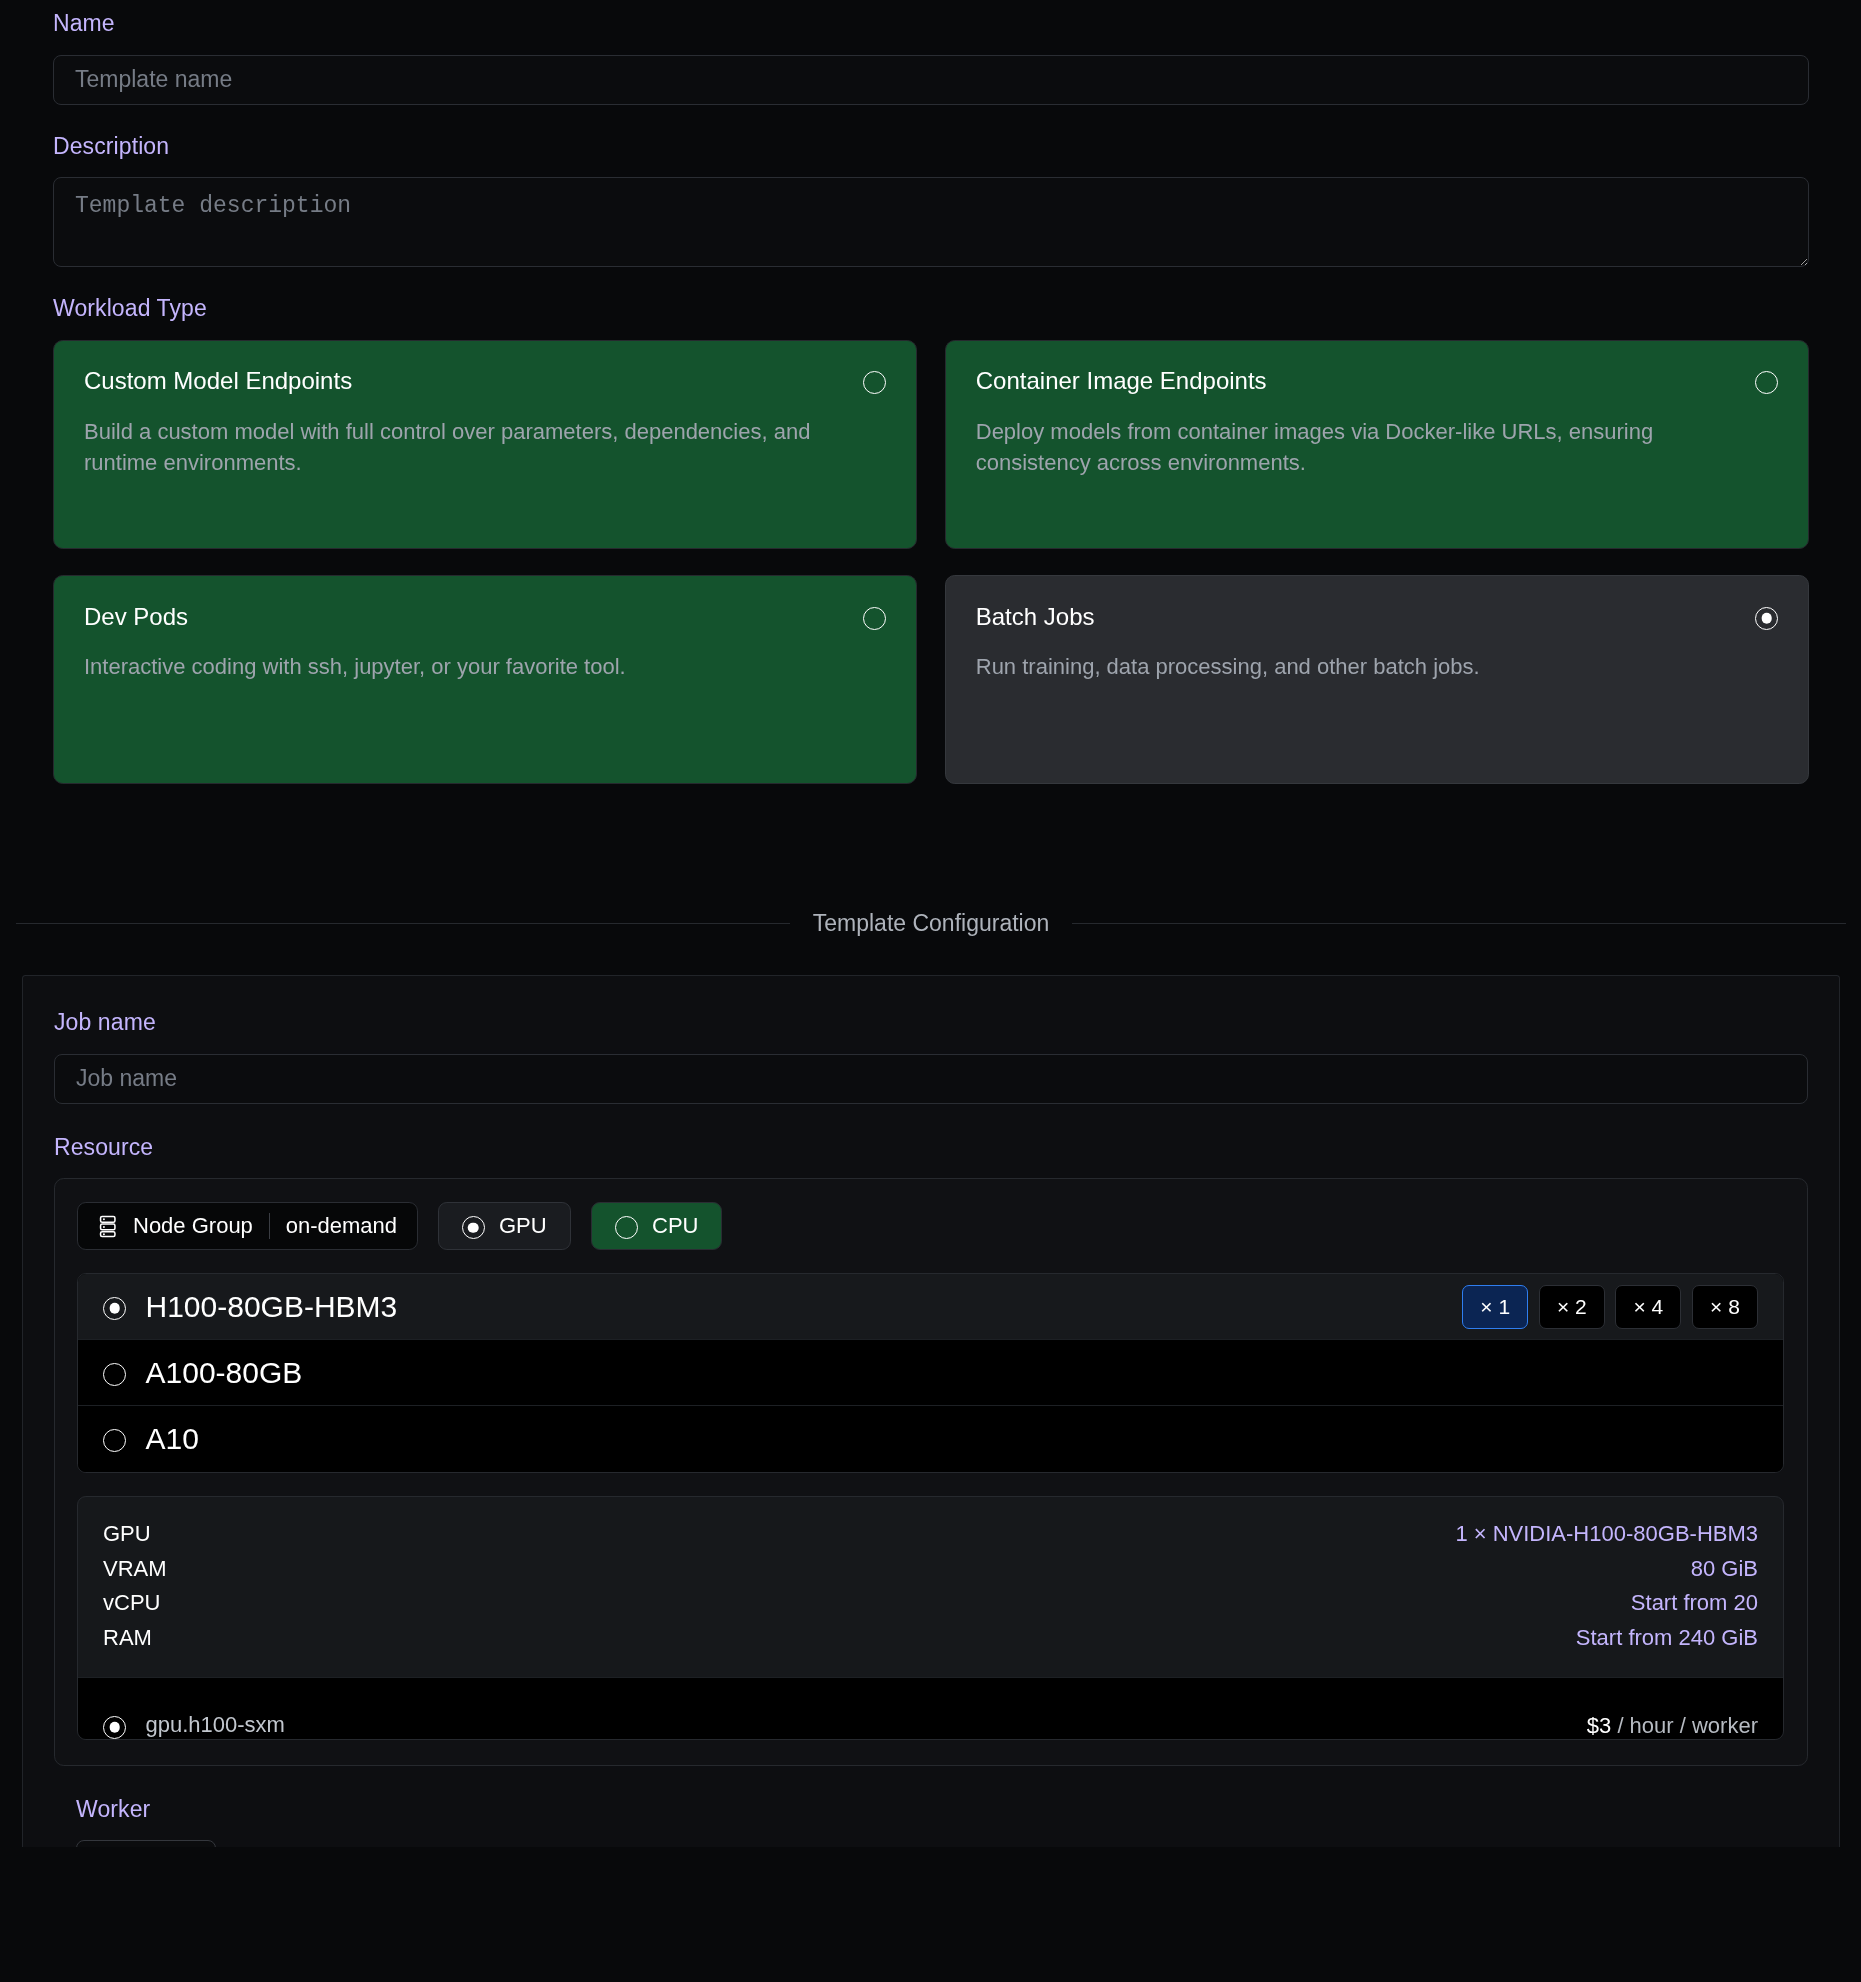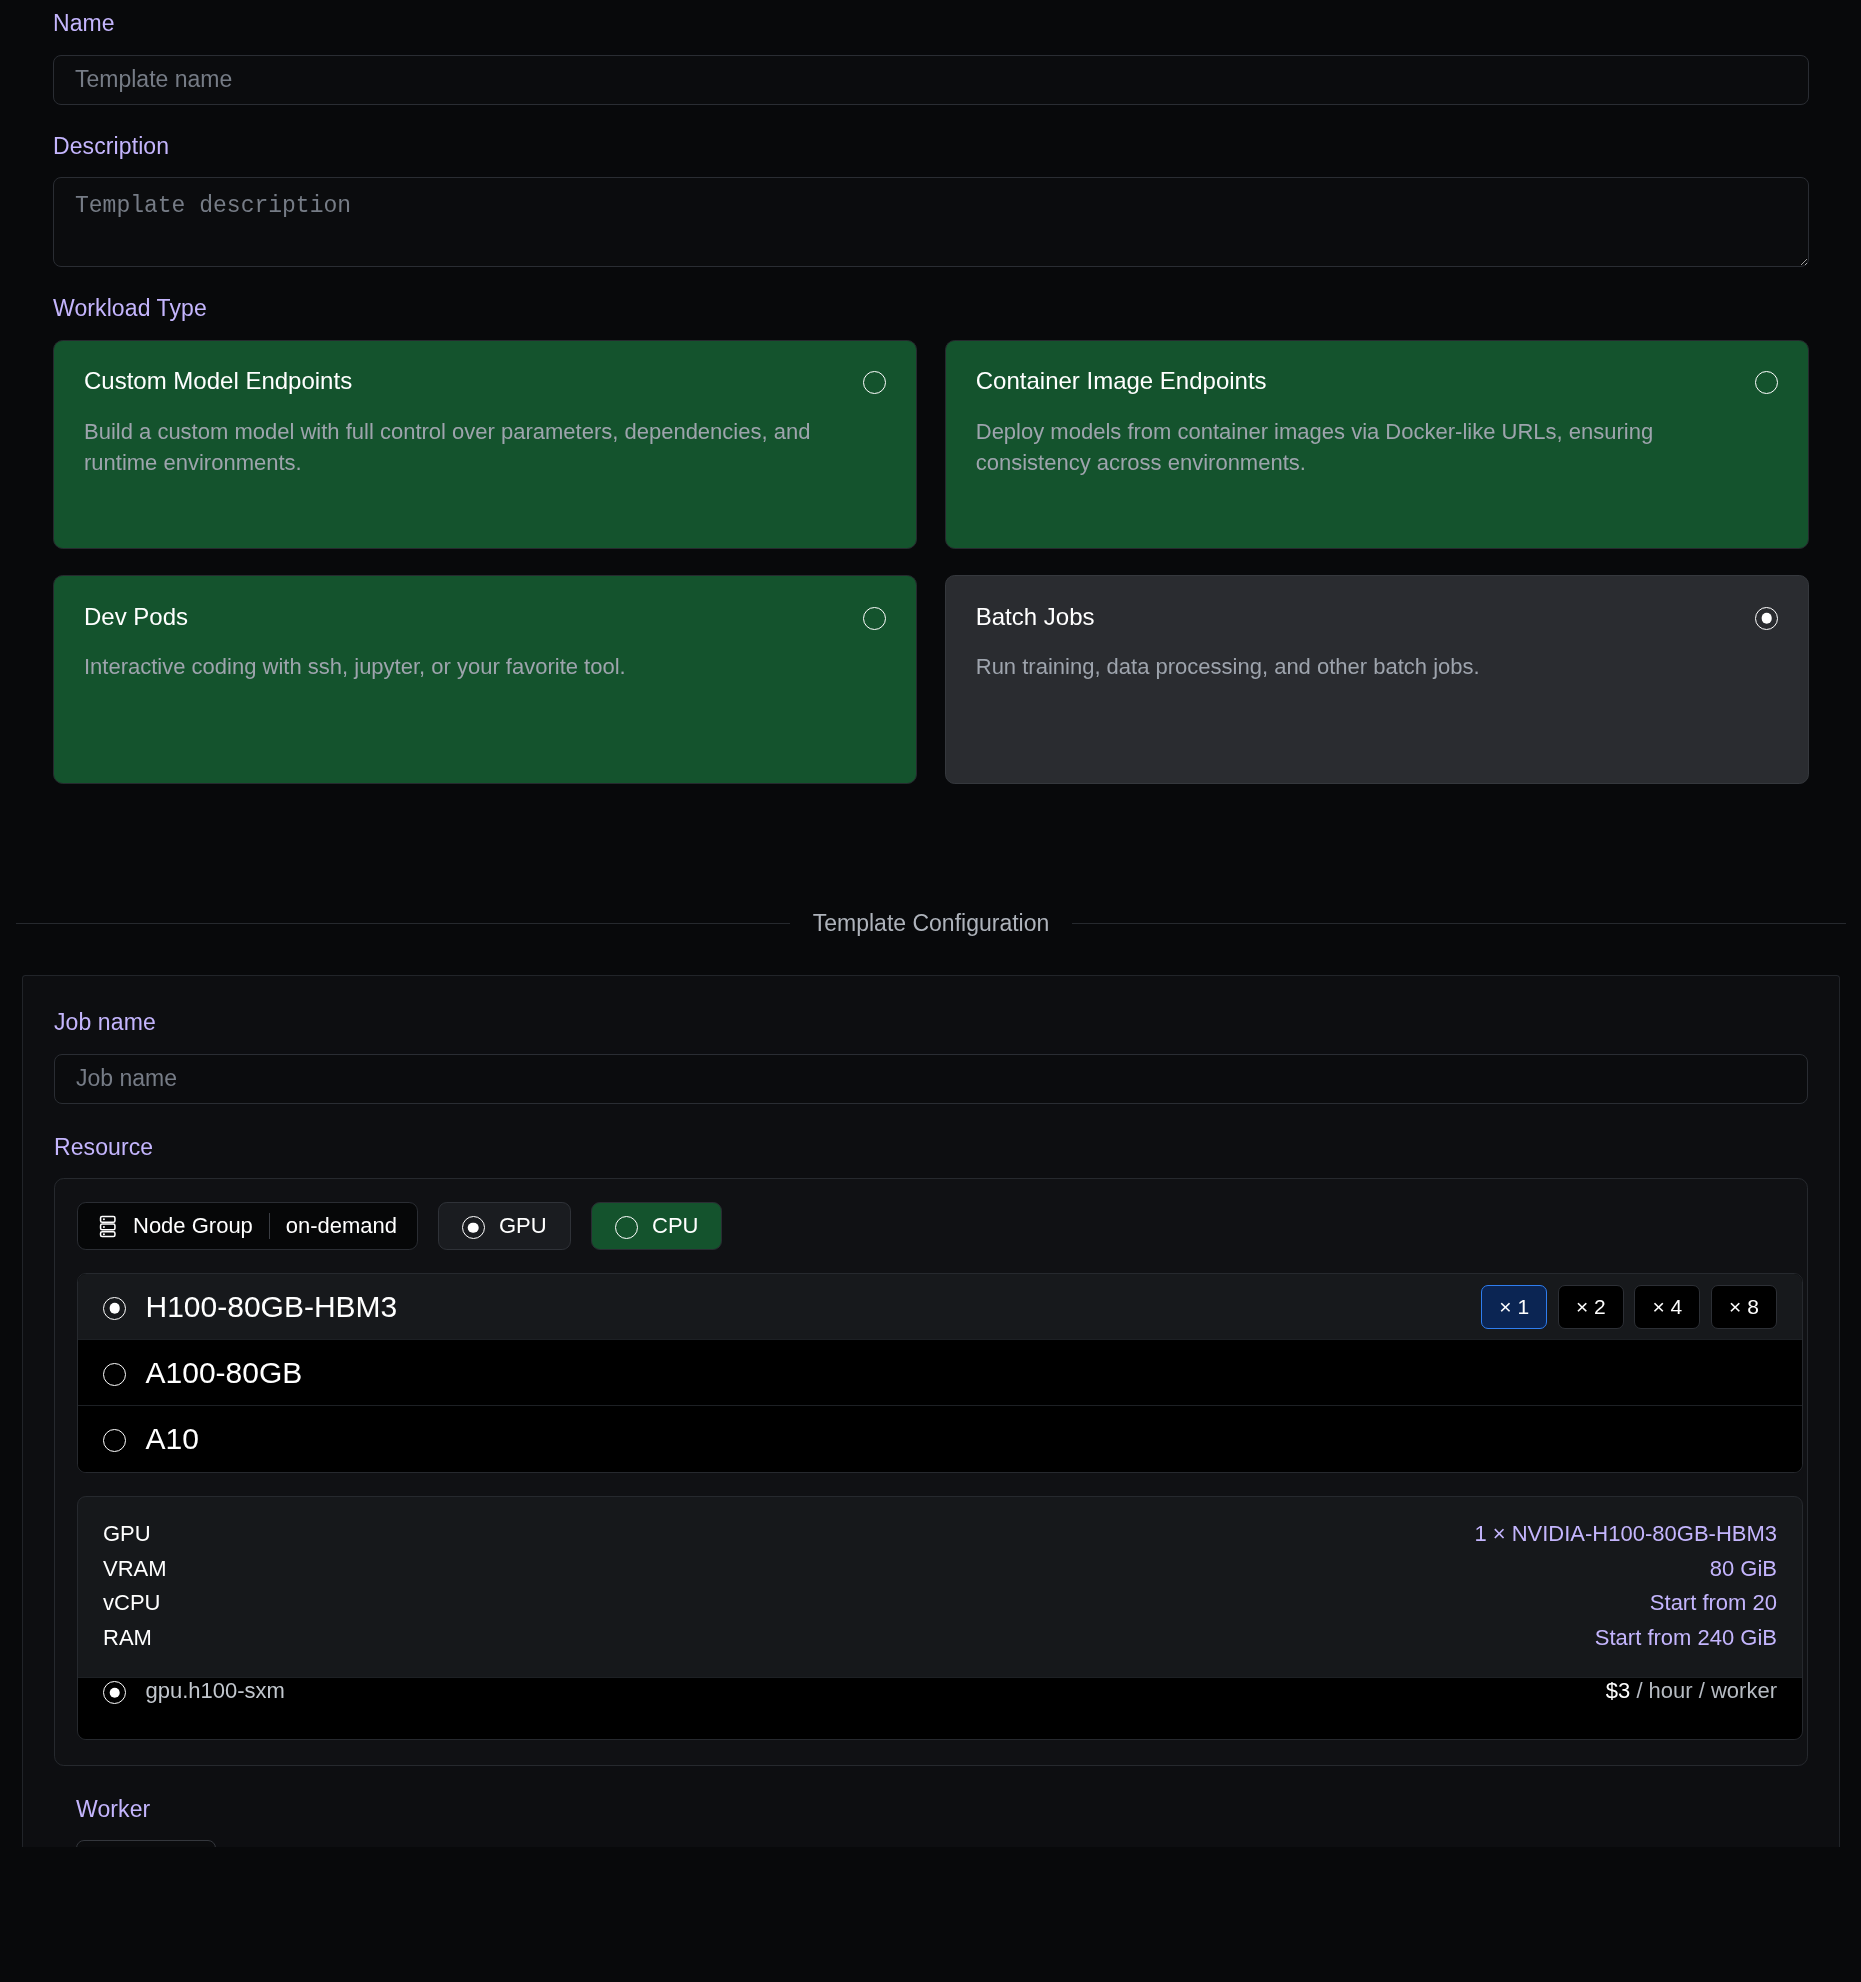--- a/index.html
+++ b/index.html
@@ -162,21 +162,21 @@
   }
 
   .cfg-block { margin-bottom: 32px; }
   .cfg-block .field-label { display:block; margin-bottom: 19.5px; }
 
   
   .resource-box {
     border: 0.9px solid #26292e;
     border-radius: 9.8px;
     background: #101114;
-    padding: 23px 4px 25px 22px;
+    padding: 23px 23px 25px 22px;
   }
 
   .toolbar-row {
     display: flex;
     align-items: center;
     gap: 20.4px;
     margin-bottom: 23px;
   }
 
   .chip {
@@ -292,21 +292,21 @@
     color: #ffffff;
   }
   .spec-val {
     font-size: 22px;
     color: #c4b5fd;
     text-align: right;
   }
 
   .price-row {
     display: flex;
-    align-items: flex-start;
+    align-items: flex-end;
     justify-content: space-between;
     gap: 21px;
     height: 62px;
     padding: 0 25px;
     background: #000000;
     border-top: 0.9px solid #1d2024;
   }
   .price-left { display:flex; align-items:center; gap: 19.5px; }
   .price-name { font-size: 22px; color: #c2c7ce; }
   .price-val { font-size: 22px; color: #b6bbc2; }

